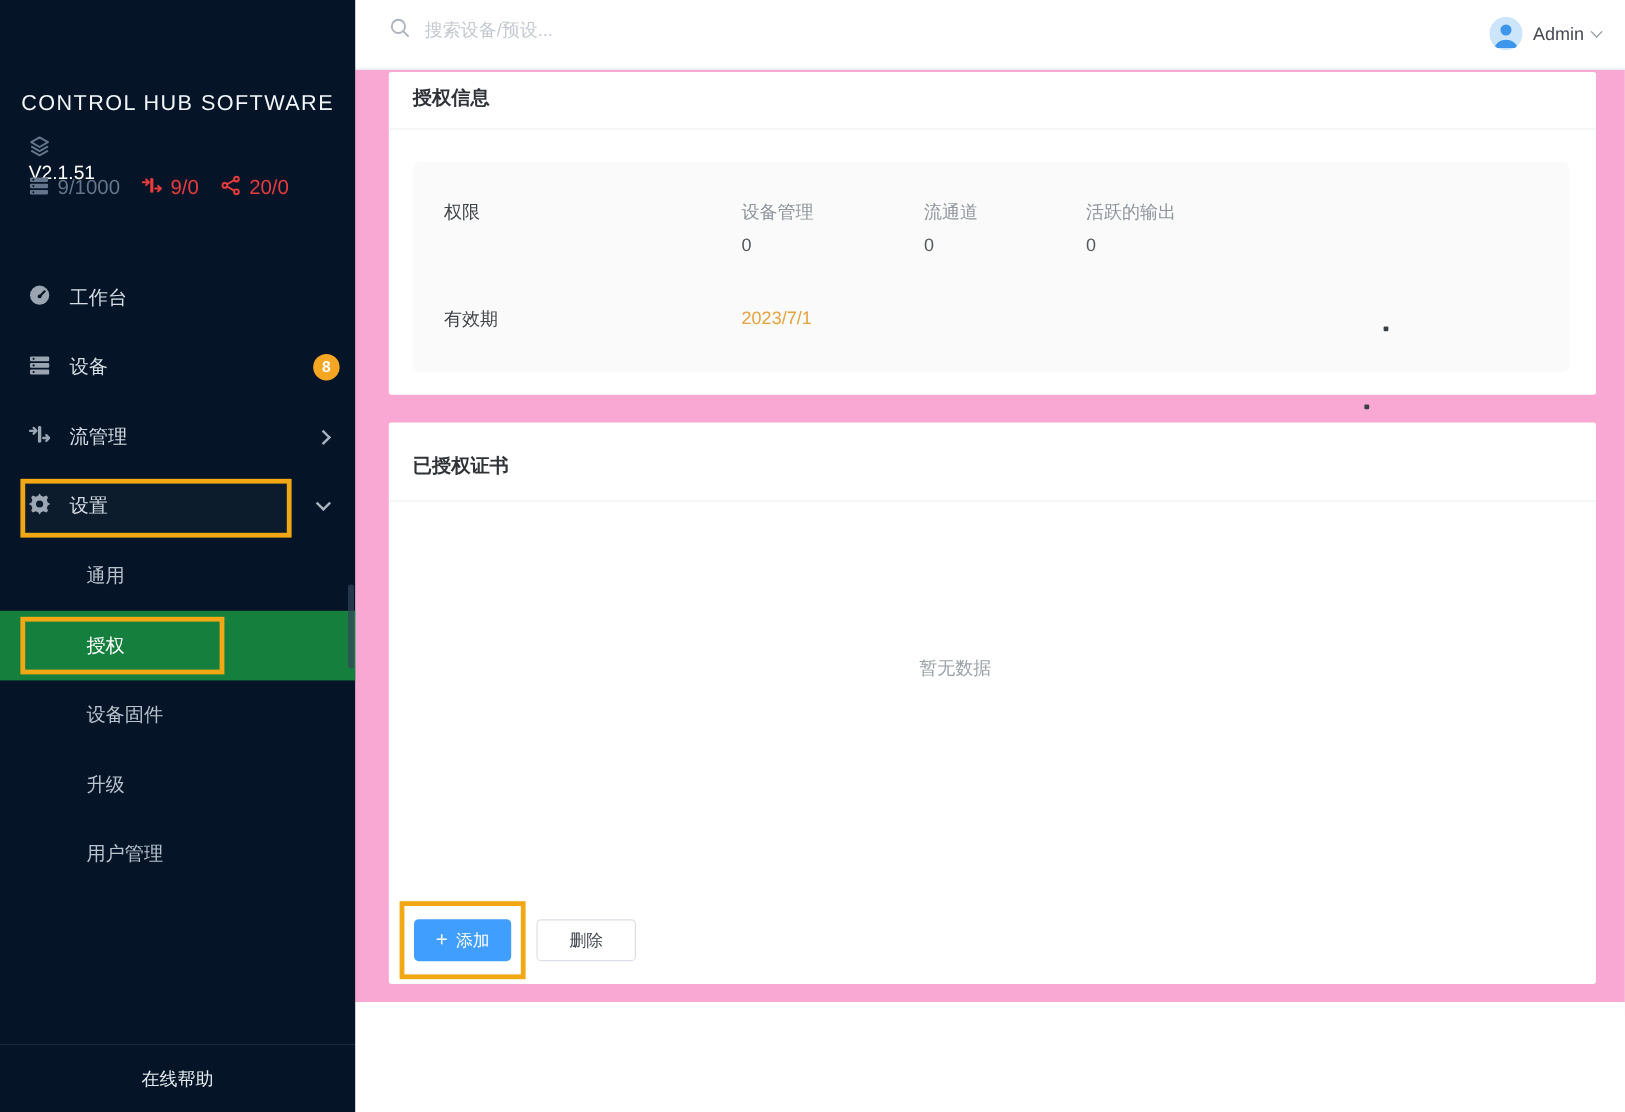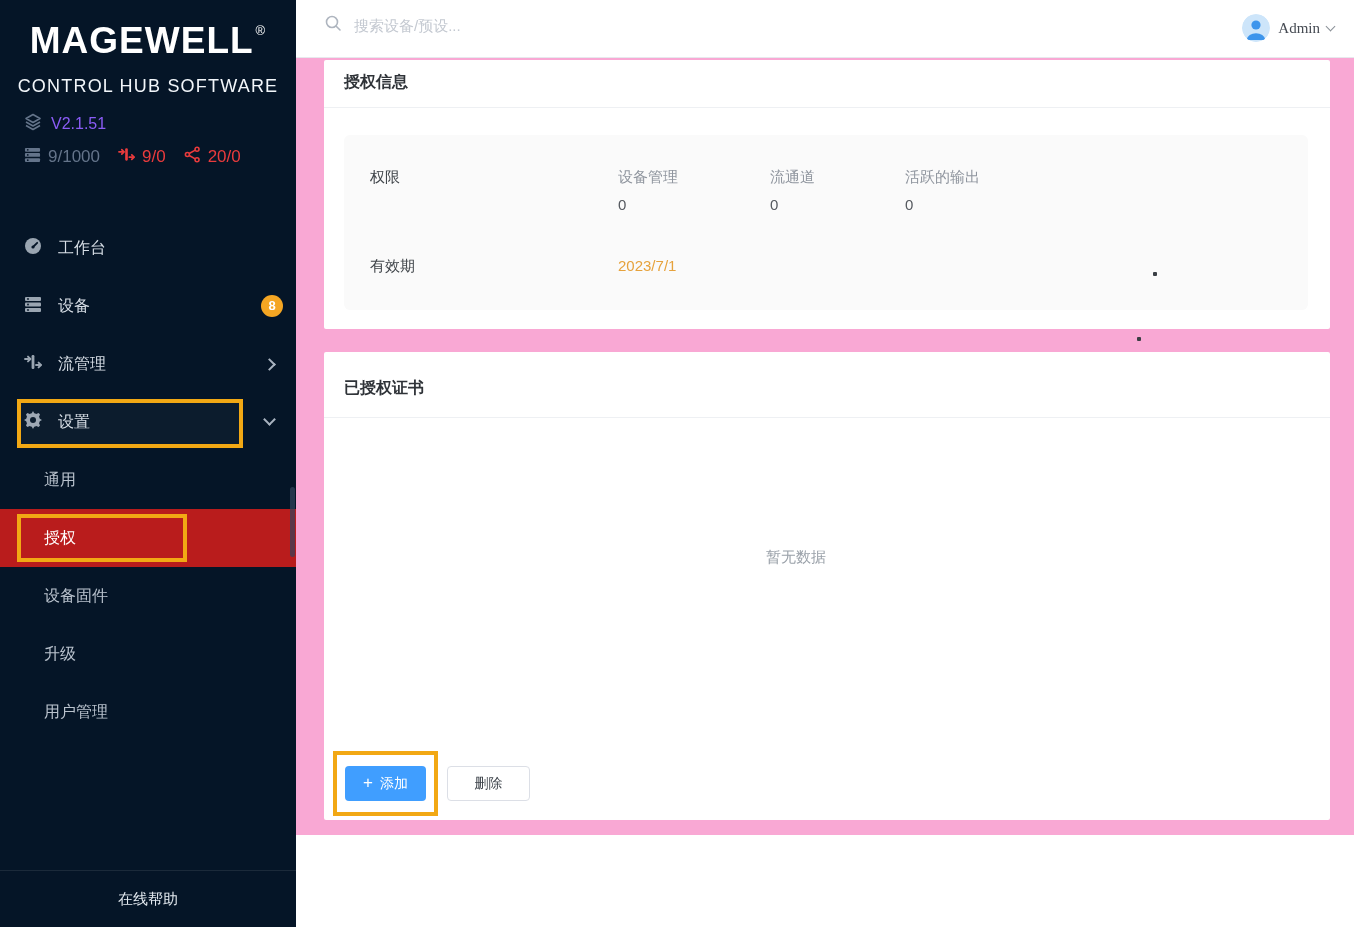--- a/index.html
+++ b/index.html
@@ -7,36 +7,36 @@
               font-family:"Liberation Sans","DejaVu Sans",sans-serif; }
 
   
   .sidebar { position:absolute; left:0; top:0; width:296px; height:927px;
              background:#051527; z-index:30; }
   .brand { position:absolute; top:20px; left:0; width:296px; text-align:center;
            color:#ffffff; font-size:37px; font-weight:800; letter-spacing:1px; }
   .brand sup { font-size:13px; font-weight:400; vertical-align:18px; margin-left:2px; }
   .brand-sub { position:absolute; top:76px; left:0; width:296px; text-align:center;
                color:#f2f6fa; font-size:18px; letter-spacing:1.2px; }
-  .ver-row { position:absolute; top:113px; left:24px; display:flex; align-items:center;
-             color:#8b5cf6; font-size:16px; }
+  .ver-row { position:absolute; top:113px; left:24px; display:flex; 
+             color:#ffffff; font-size:16px;flex-direction:column; }
   .ver-row svg { margin-right:9px; }
   .stat-row { position:absolute; top:146px; left:24px; display:flex; align-items:center;
               color:#64748a; font-size:17px; }
   .stat-row .sp { margin-right:18px; }
   .stat-row svg { margin-right:7px; }
   .red { color:#e93b3d; }
 
   .nav { position:absolute; top:219px; left:0; width:296px; }
   .nav-item { position:relative; height:58px; display:flex; align-items:center;
               padding-left:24px; color:#d6dde5; font-size:16px; cursor:pointer; }
   .nav-item svg { margin-right:16px; }
   .sub-item { position:relative; height:58px; display:flex; align-items:center;
-              padding-left:44px; color:#b9c2cd; font-size:16px; cursor:pointer; }
-  .sub-item.selected { background:#b91c1c; color:#ffffff; }
+              padding-left:72px; color:#b9c2cd; font-size:16px; cursor:pointer; }
+  .sub-item.selected { background:#15803d; color:#ffffff; }
   .badge { position:absolute; right:13px; top:18px; width:22px; height:22px;
            border-radius:50%; background:#f5a623; color:#fff; font-size:13px;
            font-weight:bold; text-align:center; line-height:22px; }
   .chev { width:9px; height:9px; border-right:2px solid #a9b3c0;
           border-bottom:2px solid #a9b3c0; position:absolute; }
   .chev.right { transform:rotate(-45deg); right:22px; top:25px; }
   .chev.down  { transform:rotate(45deg);  right:22px; top:22px; }
 
   .hl-box { position:absolute; border:4px solid #f2a814; z-index:40; pointer-events:none; }
   .hl-settings { left:17px; top:399px; width:226px; height:49px; background:rgba(255,255,255,0.03); }
@@ -53,21 +53,21 @@
 
   
   .topbar { position:absolute; left:296px; top:0; width:1058px; height:58px;
             background:#ffffff; border-bottom:1px solid #e7e9ed; z-index:20;padding-left:13px; }
   .search-wrap { position:absolute; left:28px; top:14px; display:flex; align-items:center; }
   .search-wrap svg { margin-right:12px; }
   .search-input { border:none; outline:none; font-size:15px; width:380px; color:#303133;
                   font-family:"Liberation Sans","DejaVu Sans",sans-serif; }
   .search-input::placeholder { color:#c4c9d1; }
   .user-wrap { position:absolute; right:20px; top:14px; display:flex; align-items:center;
-               cursor:pointer;font-family:Liberation Serif, serif; }
+               cursor:pointer; }
   .avatar { width:28px; height:28px; border-radius:50%; overflow:hidden; margin-right:8px; }
   .user-name { font-size:15px; color:#454a52; margin-right:7px; }
   .chev-sm { width:7px; height:7px; border-right:1.6px solid #8a9097;
              border-bottom:1.6px solid #8a9097; transform:rotate(45deg); margin-top:-3px; }
 
   
   .main-wrap { position:absolute; left:296px; top:58px; width:1058px; height:777px;
                background:#f9a8d4; overflow:hidden; }
   .card { position:absolute; left:28px; width:1006px; background:#ffffff; border-radius:2px; }
   .card-1 { top:2px;   height:269px; }
@@ -98,23 +98,20 @@
   .hl-add { left:9px; top:399px; width:105px; height:65px; }
 
   .speck { position:absolute; width:4px; height:4px; background:#3a3f44; border-radius:1px; }
   .speck-1 { left:1153px; top:272px; }
   .speck-2 { left:1137px; top:337px; }
 </style>
 </head>
 <body>
 
 <div class="sidebar">
-  <div class="brand">
-    <span>MAGEWELL</span><sup>®</sup>
-  </div>
   <div class="brand-sub">CONTROL HUB SOFTWARE</div>
 
   <div class="ver-row">
     <span><svg width="18" height="18" viewBox="0 0 18 18" fill="none" stroke="#64748a" stroke-width="1.6" stroke-linejoin="round">
           <path d="M9 1.5 16 5.5 9 9.5 2 5.5z"></path>
           <path d="M2 9 9 13 16 9"></path>
           <path d="M2 12.5 9 16.5 16 12.5"></path>
         </svg></span>
     <span>V2.1.51</span>
   </div>

